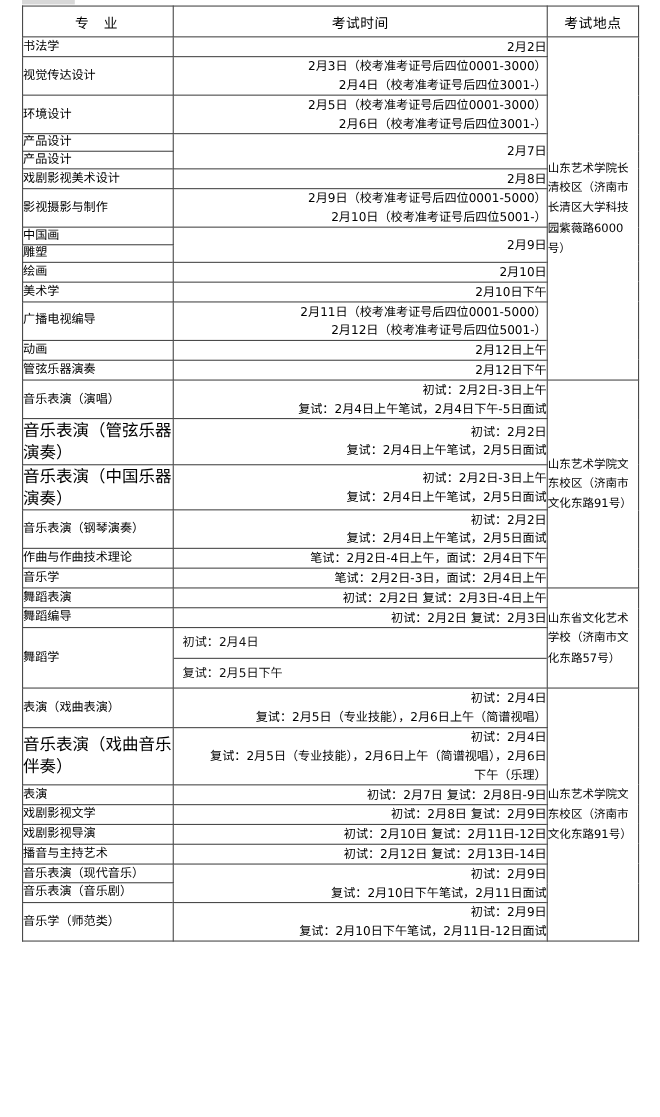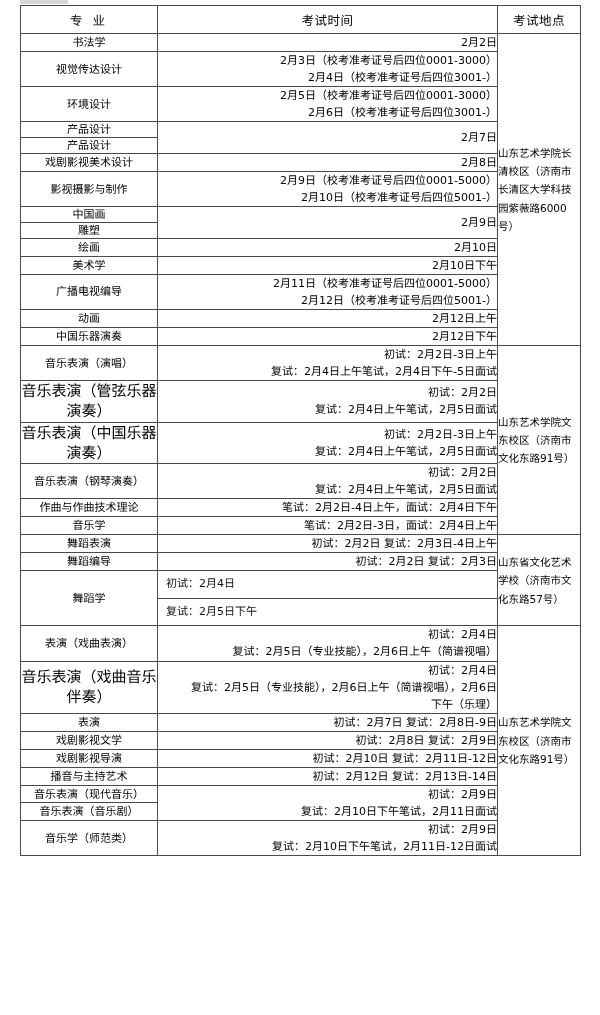--- a/index.html
+++ b/index.html
@@ -56,31 +56,31 @@
   col.c-place { width: 83px; }
 
   
   .hdr {
     height: 27px;
     text-align: center;
     font-size: 12.5px;
     font-weight: bold;
     letter-spacing: 3px;
     color: #000;
+    font-family: Liberation Mono, monospace;
   }
   .hdr.tight { letter-spacing: 0.5px; }
 
   
   .major {
-    text-align: center;
+    text-align: left;
     font-size: 11px;
     line-height: 1.35;
     padding: 3px 2px;
     color: #000;
-    font-family: Liberation Serif, serif;
   }
   .major.small { font-size: 15px; }
 
   
   .time {
     text-align: right;
     font-size: 11px;
     line-height: 1.55;
     padding: 4px 0 4px 8px;
     color: #000;
@@ -194,21 +194,21 @@
             <span class="ln">2月12日（校考准考证号后四位5001-）</span>
           </td>
         </tr>
         <tr>
           <td class="major">动画</td>
           <td class="time">
             <span class="ln">2月12日上午</span>
           </td>
         </tr>
         <tr>
-          <td class="major">中国乐器演奏</td>
+          <td class="major">管弦乐器演奏</td>
           <td class="time">
             <span class="ln">2月12日下午</span>
           </td>
         </tr>
         <tr>
           <td class="major">音乐表演（演唱）</td>
           <td class="time">
             <span class="ln">初试：2月2日-3日上午</span>
             <span class="ln">复试：2月4日上午笔试，2月4日下午-5日面试</span>
           </td>

